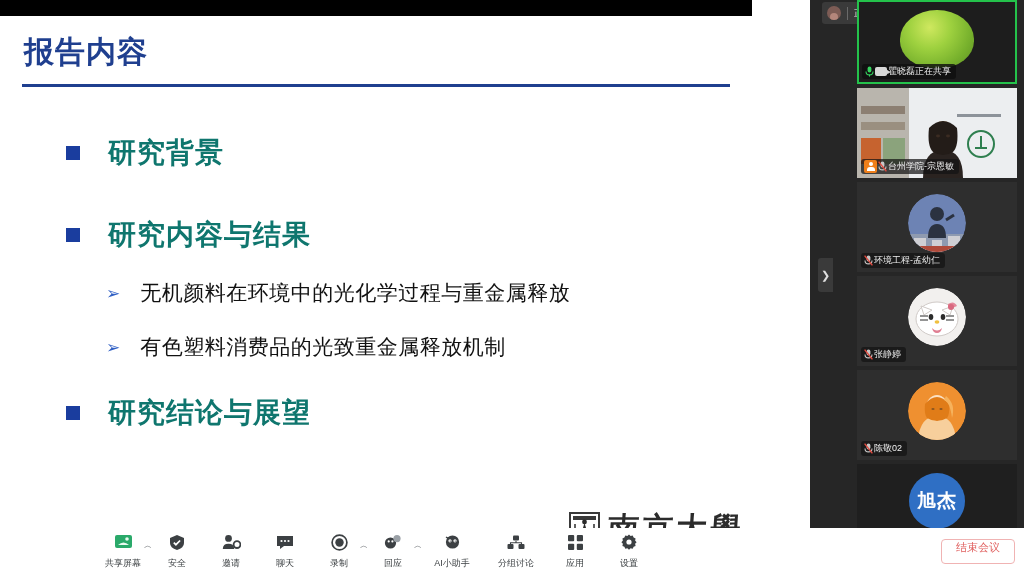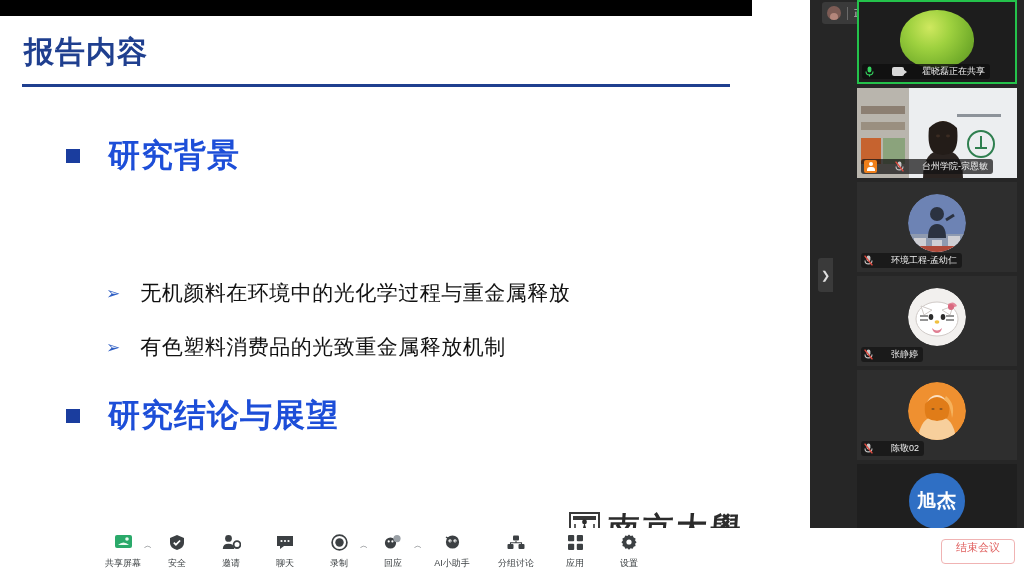--- a/index.html
+++ b/index.html
@@ -7,21 +7,21 @@
   .app{position:relative;width:1024px;height:573px;background:#ffffff;}
 
   
   .share-area{position:absolute;left:0;top:0;width:752px;height:573px;background:#000;}
   .slide{position:absolute;left:0;top:0;width:752px;height:528px;background:#fff;overflow:hidden;margin-top:16px;}
   .slide-title{position:absolute;left:24px;top:16px;font-size:30px;font-weight:bold;color:#1f3f8f;letter-spacing:1px;}
   .title-rule{position:absolute;left:22px;top:68px;width:708px;height:3px;background:#1f3f8f;}
 
   .bullet-row{position:absolute;display:flex;align-items:center;}
   .sq{width:14px;height:14px;background:#1a3d9e;flex:0 0 auto;}
-  .b-text{margin-left:28px;font-size:32px;font-weight:bold;color:#1d4ed8;letter-spacing:1px;}
+  .b-text{margin-left:28px;font-size:28px;font-weight:bold;color:#0f766e;letter-spacing:1px;}
   .arrow{color:#2f5fc4;font-size:17px;flex:0 0 auto;line-height:1;}
   .s-text{margin-left:20px;font-size:21px;color:#111;letter-spacing:.5px;}
 
   .b1{left:66px;top:118px;}
   .b2{left:66px;top:200px;}
   .s1{left:106px;top:263px;}
   .s2{left:106px;top:317px;}
   .b3{left:66px;top:378px;}
 
   
@@ -41,21 +41,21 @@
   
   .panel{position:absolute;left:810px;top:0;width:214px;height:573px;background:#262626;}
   .speak-bar{position:absolute;left:12px;top:2px;width:186px;height:22px;background:#3a3a3a;border-radius:3px;display:flex;align-items:center;gap:6px;padding:0 5px;box-sizing:border-box;}
   .sb-av{width:14px;height:14px;border-radius:50%;background:#7d5c55;flex:0 0 auto;position:relative;overflow:hidden;}
   .sb-av:after{content:"";position:absolute;left:3px;top:7px;width:8px;height:8px;border-radius:50%;background:#b4867b;}
   .sb-div{width:1px;height:13px;background:#6a6a6a;}
   .sb-tx{font-size:9px;color:#e3e3e3;white-space:nowrap;}
   .sb-wave{margin-left:auto;color:#9a9a9a;font-size:11px;letter-spacing:-2px;}
 
   .tile{position:absolute;left:47px;width:160px;background:#2e2e2e;overflow:hidden;}
-  .tile-name{position:absolute;left:4px;bottom:4px;max-width:150px;display:flex;align-items:center;gap:18px;background:rgba(20,20,20,.72);border-radius:3px;padding:1px 5px 1px 3px;}
+  .tile-name{position:absolute;left:4px;bottom:4px;max-width:150px;display:flex;align-items:center;gap:1px;background:rgba(20,20,20,.72);border-radius:3px;padding:1px 5px 1px 3px;}
   .tn-tx{font-size:9px;color:#f0f0f0;white-space:nowrap;}
   .mic{width:9px;height:11px;flex:0 0 auto;}
   .av-circ{position:absolute;left:50%;top:46%;transform:translate(-50%,-50%);border-radius:50%;overflow:hidden;}
 
   
   .t1{left:47px;top:0;height:84px;background:#1d1d1d;border:2px solid #24c24b;box-sizing:border-box;}
   .t1 .green-thumb{position:absolute;left:50%;top:8px;transform:translateX(-50%);width:74px;height:58px;border-radius:50% 50% 46% 46%;
     background:radial-gradient(circle at 40% 30%,#cfe85f 0%,#9ed13f 35%,#76b02c 70%,#5d8f22 100%);}
   .t1 .tile-name{left:3px;bottom:3px;background:rgba(15,15,15,.82);}
 
@@ -87,20 +87,24 @@
   <div class="share-area">
     <div class="slide">
       <div class="slide-title">报告内容</div>
       <div class="title-rule"></div>
 
       <div class="bullet-row b1">
         <span class="sq"></span>
         <span class="b-text">研究背景</span>
       </div>
 
+      <div class="bullet-row b2">
+        <span class="sq"></span>
+        <span class="b-text">研究内容与结果</span>
+      </div>
 
       <div class="bullet-row s1">
         <span class="arrow">➢</span>
         <span class="s-text">无机颜料在环境中的光化学过程与重金属释放</span>
       </div>
 
       <div class="bullet-row s2">
         <span class="arrow">➢</span>
         <span class="s-text">有色塑料消费品的光致重金属释放机制</span>
       </div>

